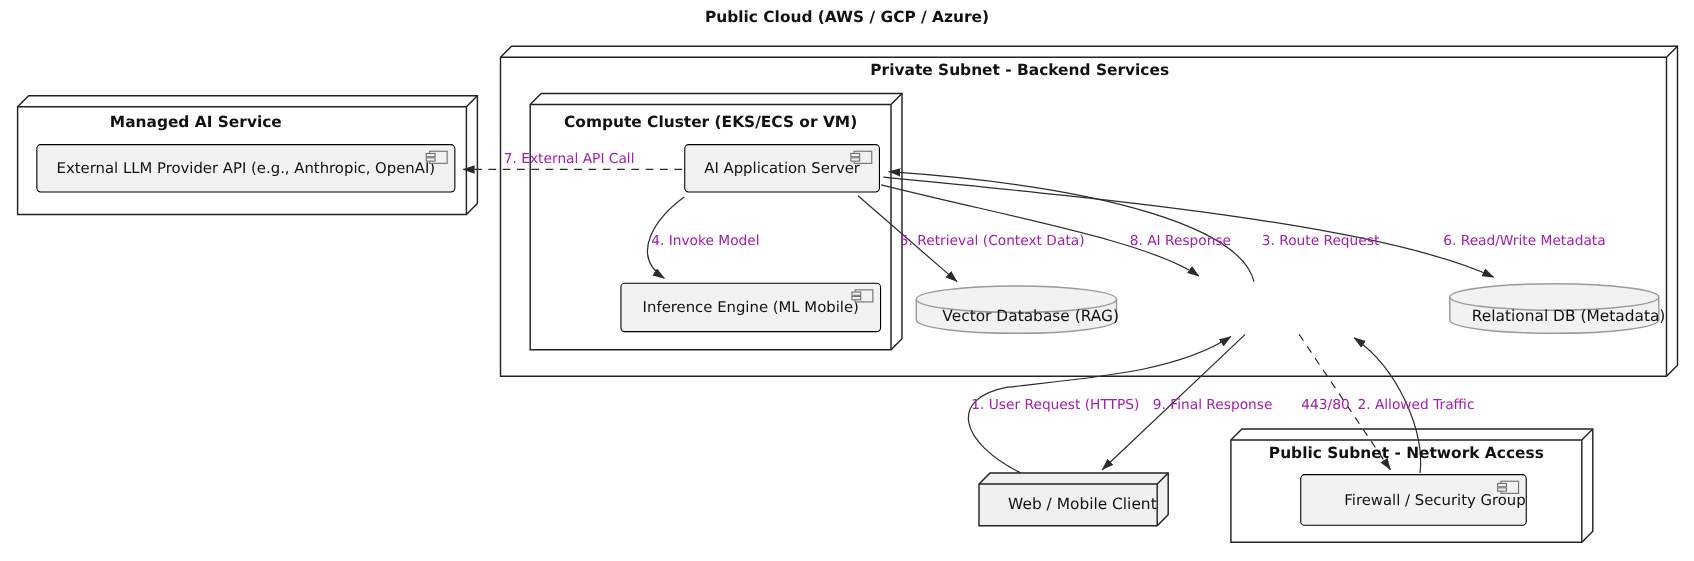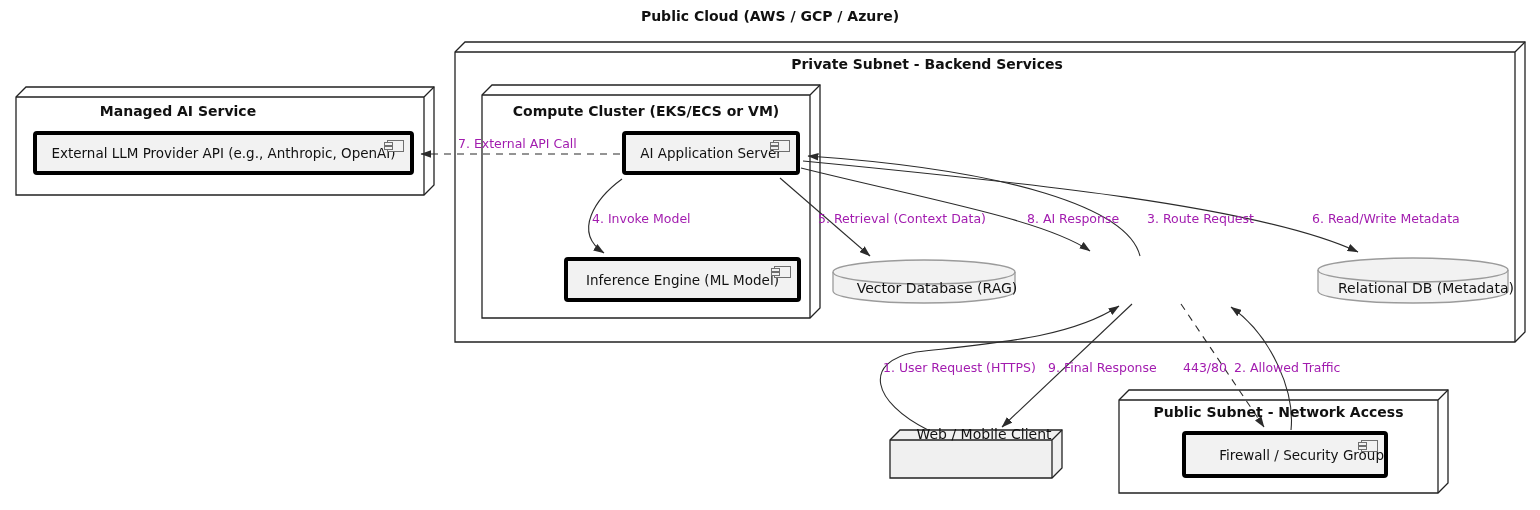--- a/index.html
+++ b/index.html
@@ -11,21 +11,21 @@
   .node3d{fill:#ffffff;stroke:#222222;stroke-width:1.3;}
   .node3d.gray{fill:#f0f0f0;}
   .nodeline{fill:none;stroke:#222222;stroke-width:1.3;}
   .cyl{fill:#f2f2f2;stroke:#9b9b9b;stroke-width:1.3;}
   .cylrim{fill:none;stroke:#9b9b9b;stroke-width:1.3;}
   .edge{fill:none;stroke:#2b2b2b;stroke-width:1.1;}
   .edge.dashed{stroke-dasharray:7 6;}
   .ntitle{position:absolute;font-weight:bold;font-size:14px;text-align:center;white-space:nowrap;}
   .dtitle{position:absolute;font-size:14px;text-align:center;white-space:nowrap;margin-left:13px;}
   .component{
-    position:absolute;background:#f2f2f2;border:4px solid #000000;border-radius:4px;
+    position:absolute;background:#f2f2f2;border:1px solid #000000;border-radius:4px;
     display:flex;align-items:center;justify-content:center;font-size:13.5px;
     box-sizing:border-box;white-space:nowrap;
   }
   .cicon{position:absolute;top:5px;right:6px;width:15px;height:10px;border:1px solid #6f6f6f;background:#f2f2f2;}
   .cicon i{position:absolute;left:-4px;width:7px;height:2px;border:1px solid #6f6f6f;background:#f2f2f2;display:block;}
   .cicon i.t1{top:1px;}
   .cicon i.t2{top:5px;}
   .elabel{position:absolute;font-size:12.5px;white-space:nowrap;color:#a21caf;}
 </style>
 </head>
@@ -81,42 +81,42 @@
     <path class="edge dashed" d="M1181,304 L1264,427" marker-end="url(#arrow)"></path>
     <path class="edge" d="M1291,430 C1295,392 1272,336 1231,307" marker-end="url(#arrow)"></path>
   </svg>
 
   <div class="ntitle" style="left:7px;top:8px;width:1526px;">Public Cloud (AWS / GCP / Azure)</div>
 
   <div class="ntitle" style="left:455px;top:56px;width:944px;">Private Subnet - Backend Services</div>
   <div class="ntitle" style="left:16px;top:103px;width:324px;">Managed AI Service</div>
   <div class="ntitle" style="left:482px;top:103px;width:328px;">Compute Cluster (EKS/ECS or VM)</div>
   <div class="ntitle" style="left:1119px;top:404px;width:319px;">Public Subnet - Network Access</div>
-  <div class="dtitle" style="left:890px;top:426px;width:162px;">Web / Mobile Client</div>
+  <div class="dtitle" style="left:890px;top:451px;width:162px;">Web / Mobile Client</div>
 
   <div class="component" style="left:33px;top:131px;width:381px;height:44px;">
     <span class="cicon">
         <i class="t1"></i>
         <i class="t2"></i>
       </span>
     <span>External LLM Provider API (e.g., Anthropic, OpenAI)</span>
   </div>
   <div class="component" style="left:622px;top:131px;width:178px;height:44px;">
     <span class="cicon">
         <i class="t1"></i>
         <i class="t2"></i>
       </span>
     <span>AI Application Server</span>
   </div>
   <div class="component" style="left:564px;top:257px;width:237px;height:45px;">
     <span class="cicon">
         <i class="t1"></i>
         <i class="t2"></i>
       </span>
-    <span>Inference Engine (ML Model)</span>
+    <span>Inference Engine (ML Mobile)</span>
   </div>
   <div class="component" style="left:1182px;top:431px;width:206px;height:47px;justify-content:flex-end;">
     <span class="cicon">
         <i class="t1"></i>
         <i class="t2"></i>
       </span>
     <span>Firewall / Security Group</span>
   </div>
 
   <div class="dtitle" style="left:833px;top:280px;width:182px;">Vector Database (RAG)</div>

